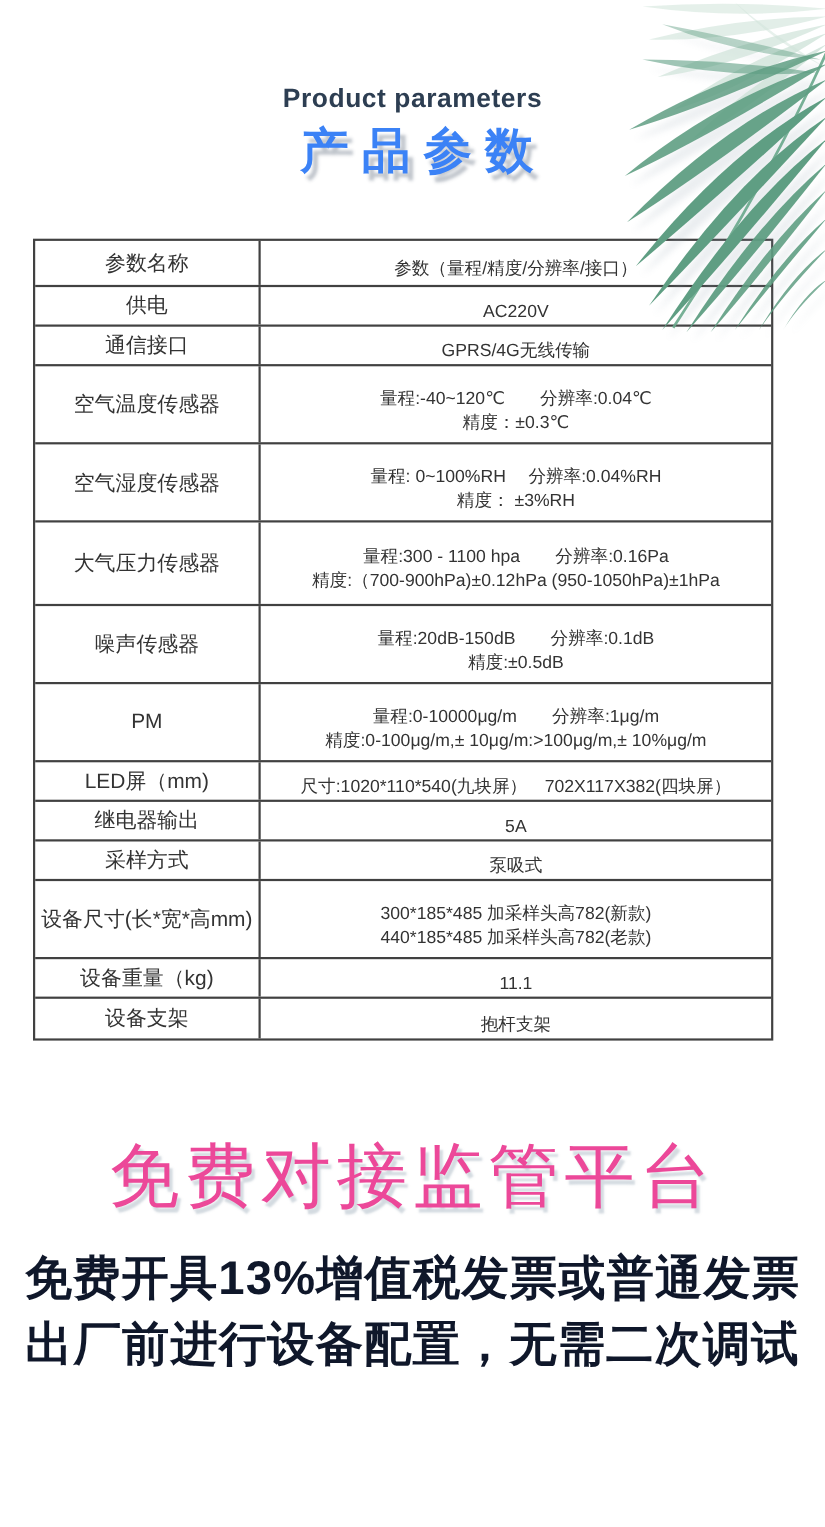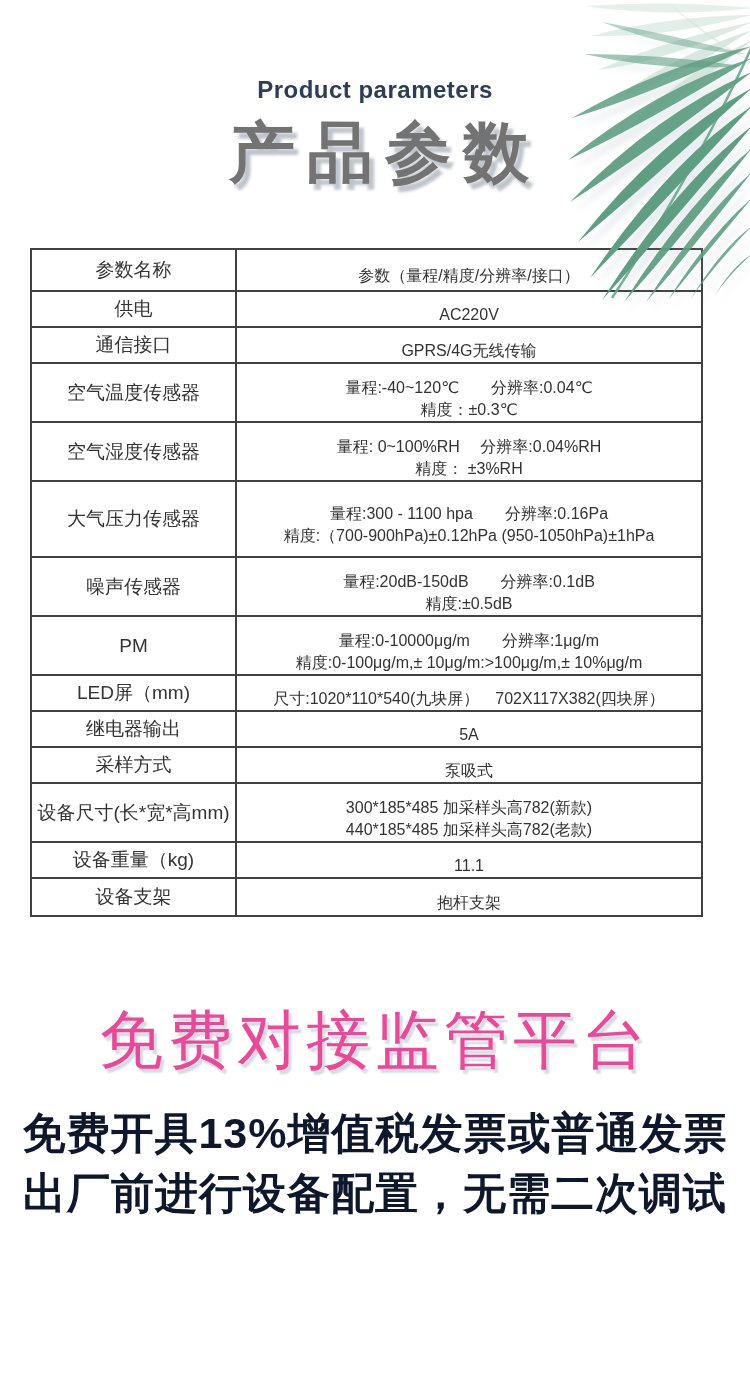--- a/index.html
+++ b/index.html
@@ -8,21 +8,21 @@
     background:#ffffff;
     font-family:"Liberation Sans","DejaVu Sans",sans-serif;
     color:#333333;
   }
   
   .hdr{position:relative;z-index:1;text-align:center;}
   .subtitle{
     margin-top:76px;font-size:24px;font-weight:600;color:#2d3e52;letter-spacing:.5px;
   }
   .page-title{
-    margin-top:4px;font-size:66px;font-weight:800;color:#737373;letter-spacing:12px;
+    margin-top:4px;font-size:44px;font-weight:800;color:#3b82f6;letter-spacing:12px;
     text-shadow:5px 6px 3px rgba(44,60,82,.30);
     margin-left:20px;
   }
   
   .ptable{
     position:relative;z-index:1;margin:50px 0 0 30px;width:673px;
     border:2px solid #414141;box-sizing:border-box;background:transparent;
   }
   .trow{display:flex;border-bottom:2px solid #414141;box-sizing:border-box;background:transparent;}
   .trow:last-child{border-bottom:none;}
@@ -30,21 +30,21 @@
     width:205px;border-right:2px solid #414141;box-sizing:border-box;
     display:flex;align-items:center;justify-content:center;
     font-size:19px;text-align:center;padding:0 0;
   }
   .value-cell{
     flex:1;display:flex;flex-direction:column;justify-content:center;align-items:center;
     font-size:16px;padding:0 3px;box-sizing:border-box;overflow:hidden;margin-top:12px;
   }
   .vline{line-height:22px;text-align:center;white-space:nowrap;}
   .vline:empty{display:none;}
-  .h42{height:42px}.h36{height:36px}.h71{height:59px}.h76{height:76px}
+  .h42{height:42px}.h36{height:36px}.h71{height:71px}.h76{height:76px}
   
   .footer{position:relative;z-index:1;text-align:center;margin-top:80px;}
   .headline{
     font-size:64px;font-weight:400;color:#ec4899;letter-spacing:5px;
     text-shadow:3px 4px 2px rgba(130,148,166,.35);
   }
   .fline{font-size:43px;font-weight:800;color:#0f172a;letter-spacing:1px;line-height:54px;}
   .fline1{margin-top:22px;}
   .fline2{margin-top:6px;}
   

